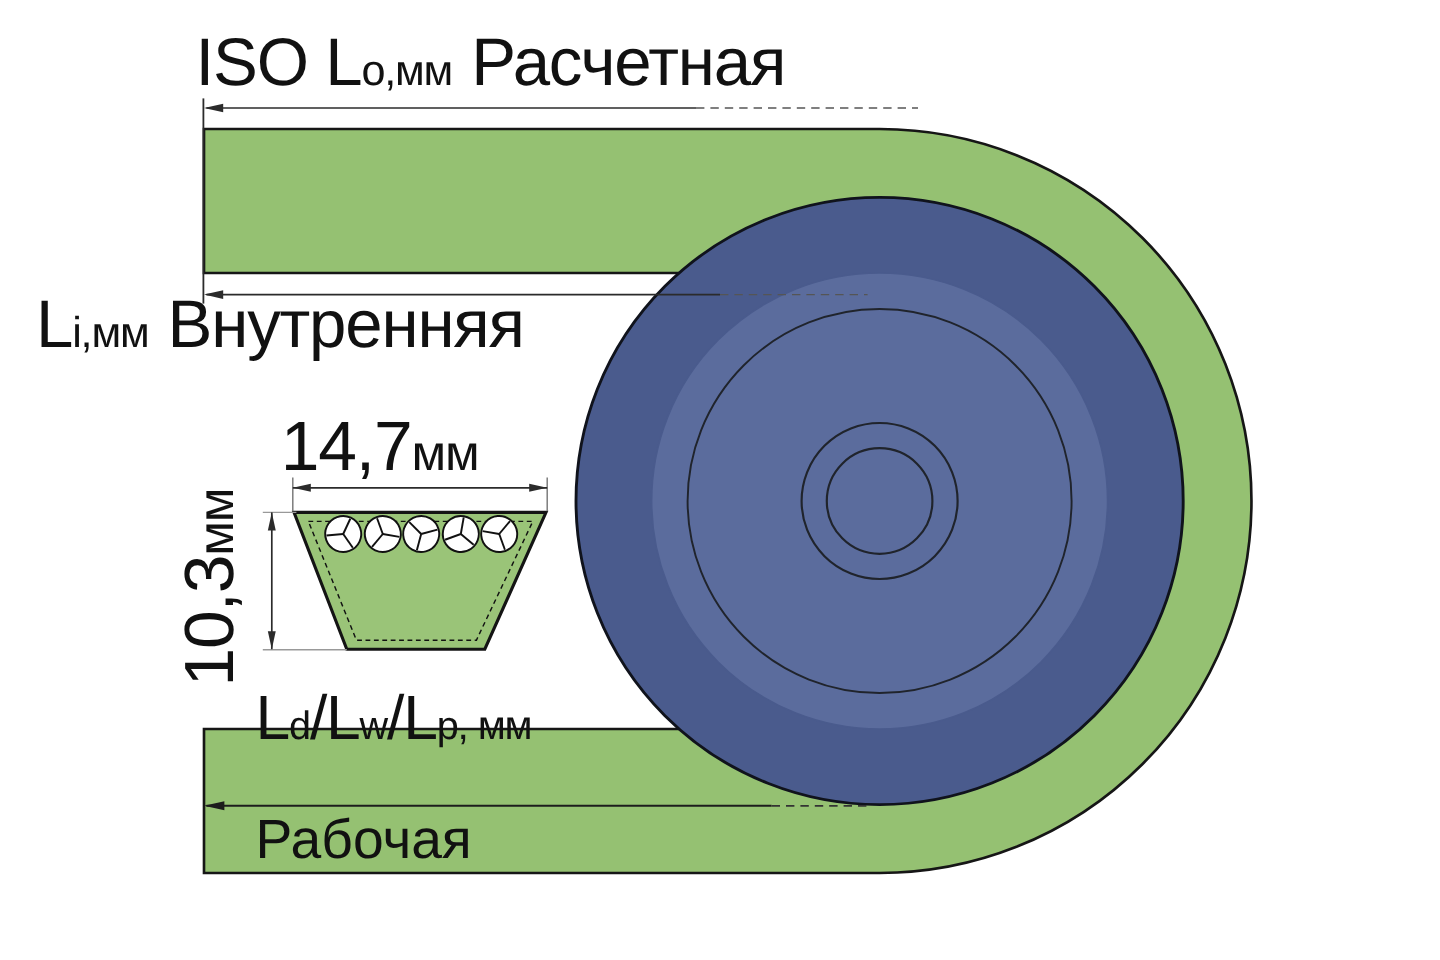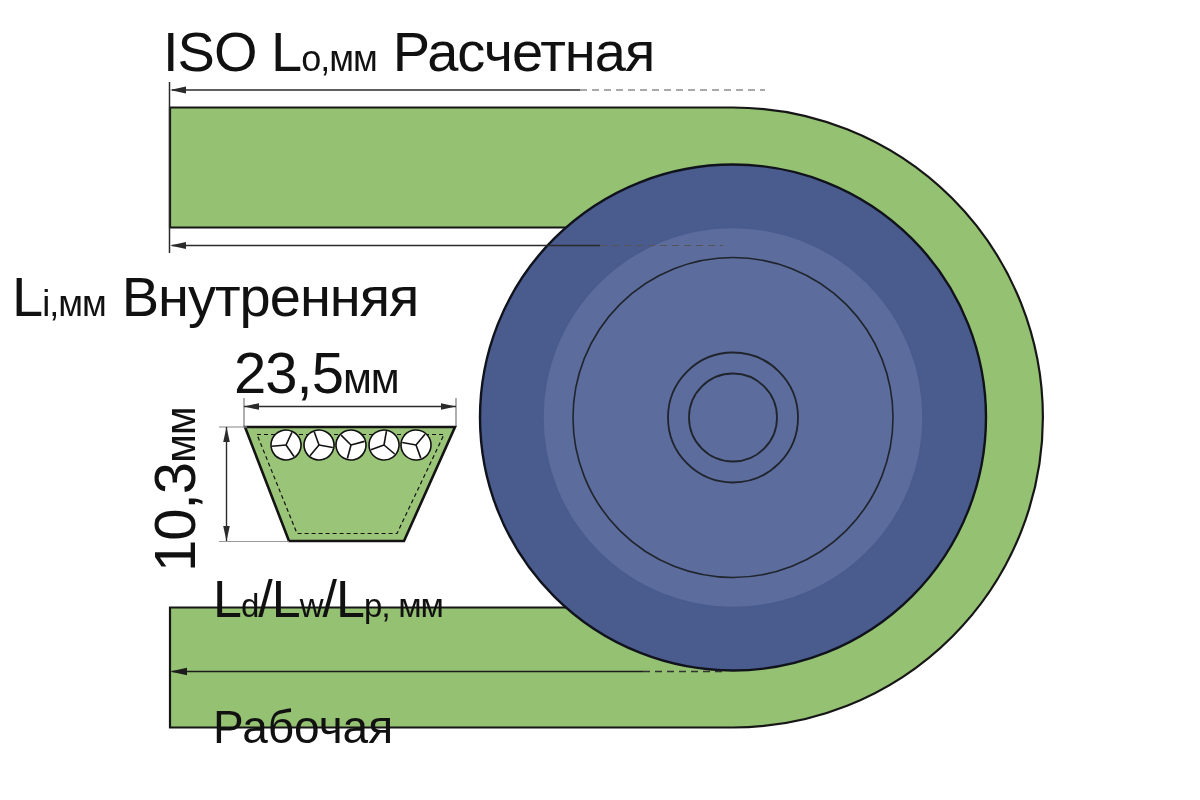--- a/index.html
+++ b/index.html
@@ -105,31 +105,31 @@
       <line x1="226.5" y1="427" x2="226.5" y2="541" stroke="#2b2b2b" stroke-width="1.4"></line>
       <polygon points="226.5,427 223.2,442 229.8,442" fill="#2b2b2b"></polygon>
       <polygon points="226.5,541 223.2,526 229.8,526" fill="#2b2b2b"></polygon>
     </g>
   </svg>
 
   <div class="lbl big" id="label-outer" style="left:163px;top:24px;">
     <span>ISO L</span><span class="sb">o</span><span class="sb">,мм</span><span class="nm">Расчетная</span>
   </div>
 
-  <div class="lbl big" id="label-inner" style="left:12px;top:242px;margin-top:27px;">
+  <div class="lbl big" id="label-inner" style="left:30px;top:242px;">
     <span>L</span><span class="sb">i</span><span class="sb">,мм</span><span class="nm">Внутренняя</span>
   </div>
 
   <div class="lbl" id="label-width" style="left:234px;top:344px;">
-    <span class="dimtxt">23,5</span><span class="dimunits">мм</span>
+    <span class="dimtxt">14,7</span><span class="dimunits">мм</span>
   </div>
 
   <div class="lbl" id="label-height" style="left:146px;top:572px;">
     <span class="dimtxt">10,3</span><span class="dimunits">мм</span>
   </div>
 
   <div class="lbl pitch" id="label-pitch" style="left:213px;top:573px;">
     <span>L</span><span class="sb">d</span><span>/L</span><span class="sb">w</span><span>/L</span><span class="sb">p</span><span class="tail">, мм</span>
   </div>
 
-  <div class="lbl work" id="label-work" style="left:213px;top:704px;">Рабочая</div>
+  <div class="lbl work" id="label-work" style="left:213px;top:676px;">Рабочая</div>
 
 </div>
 
 </body></html>

